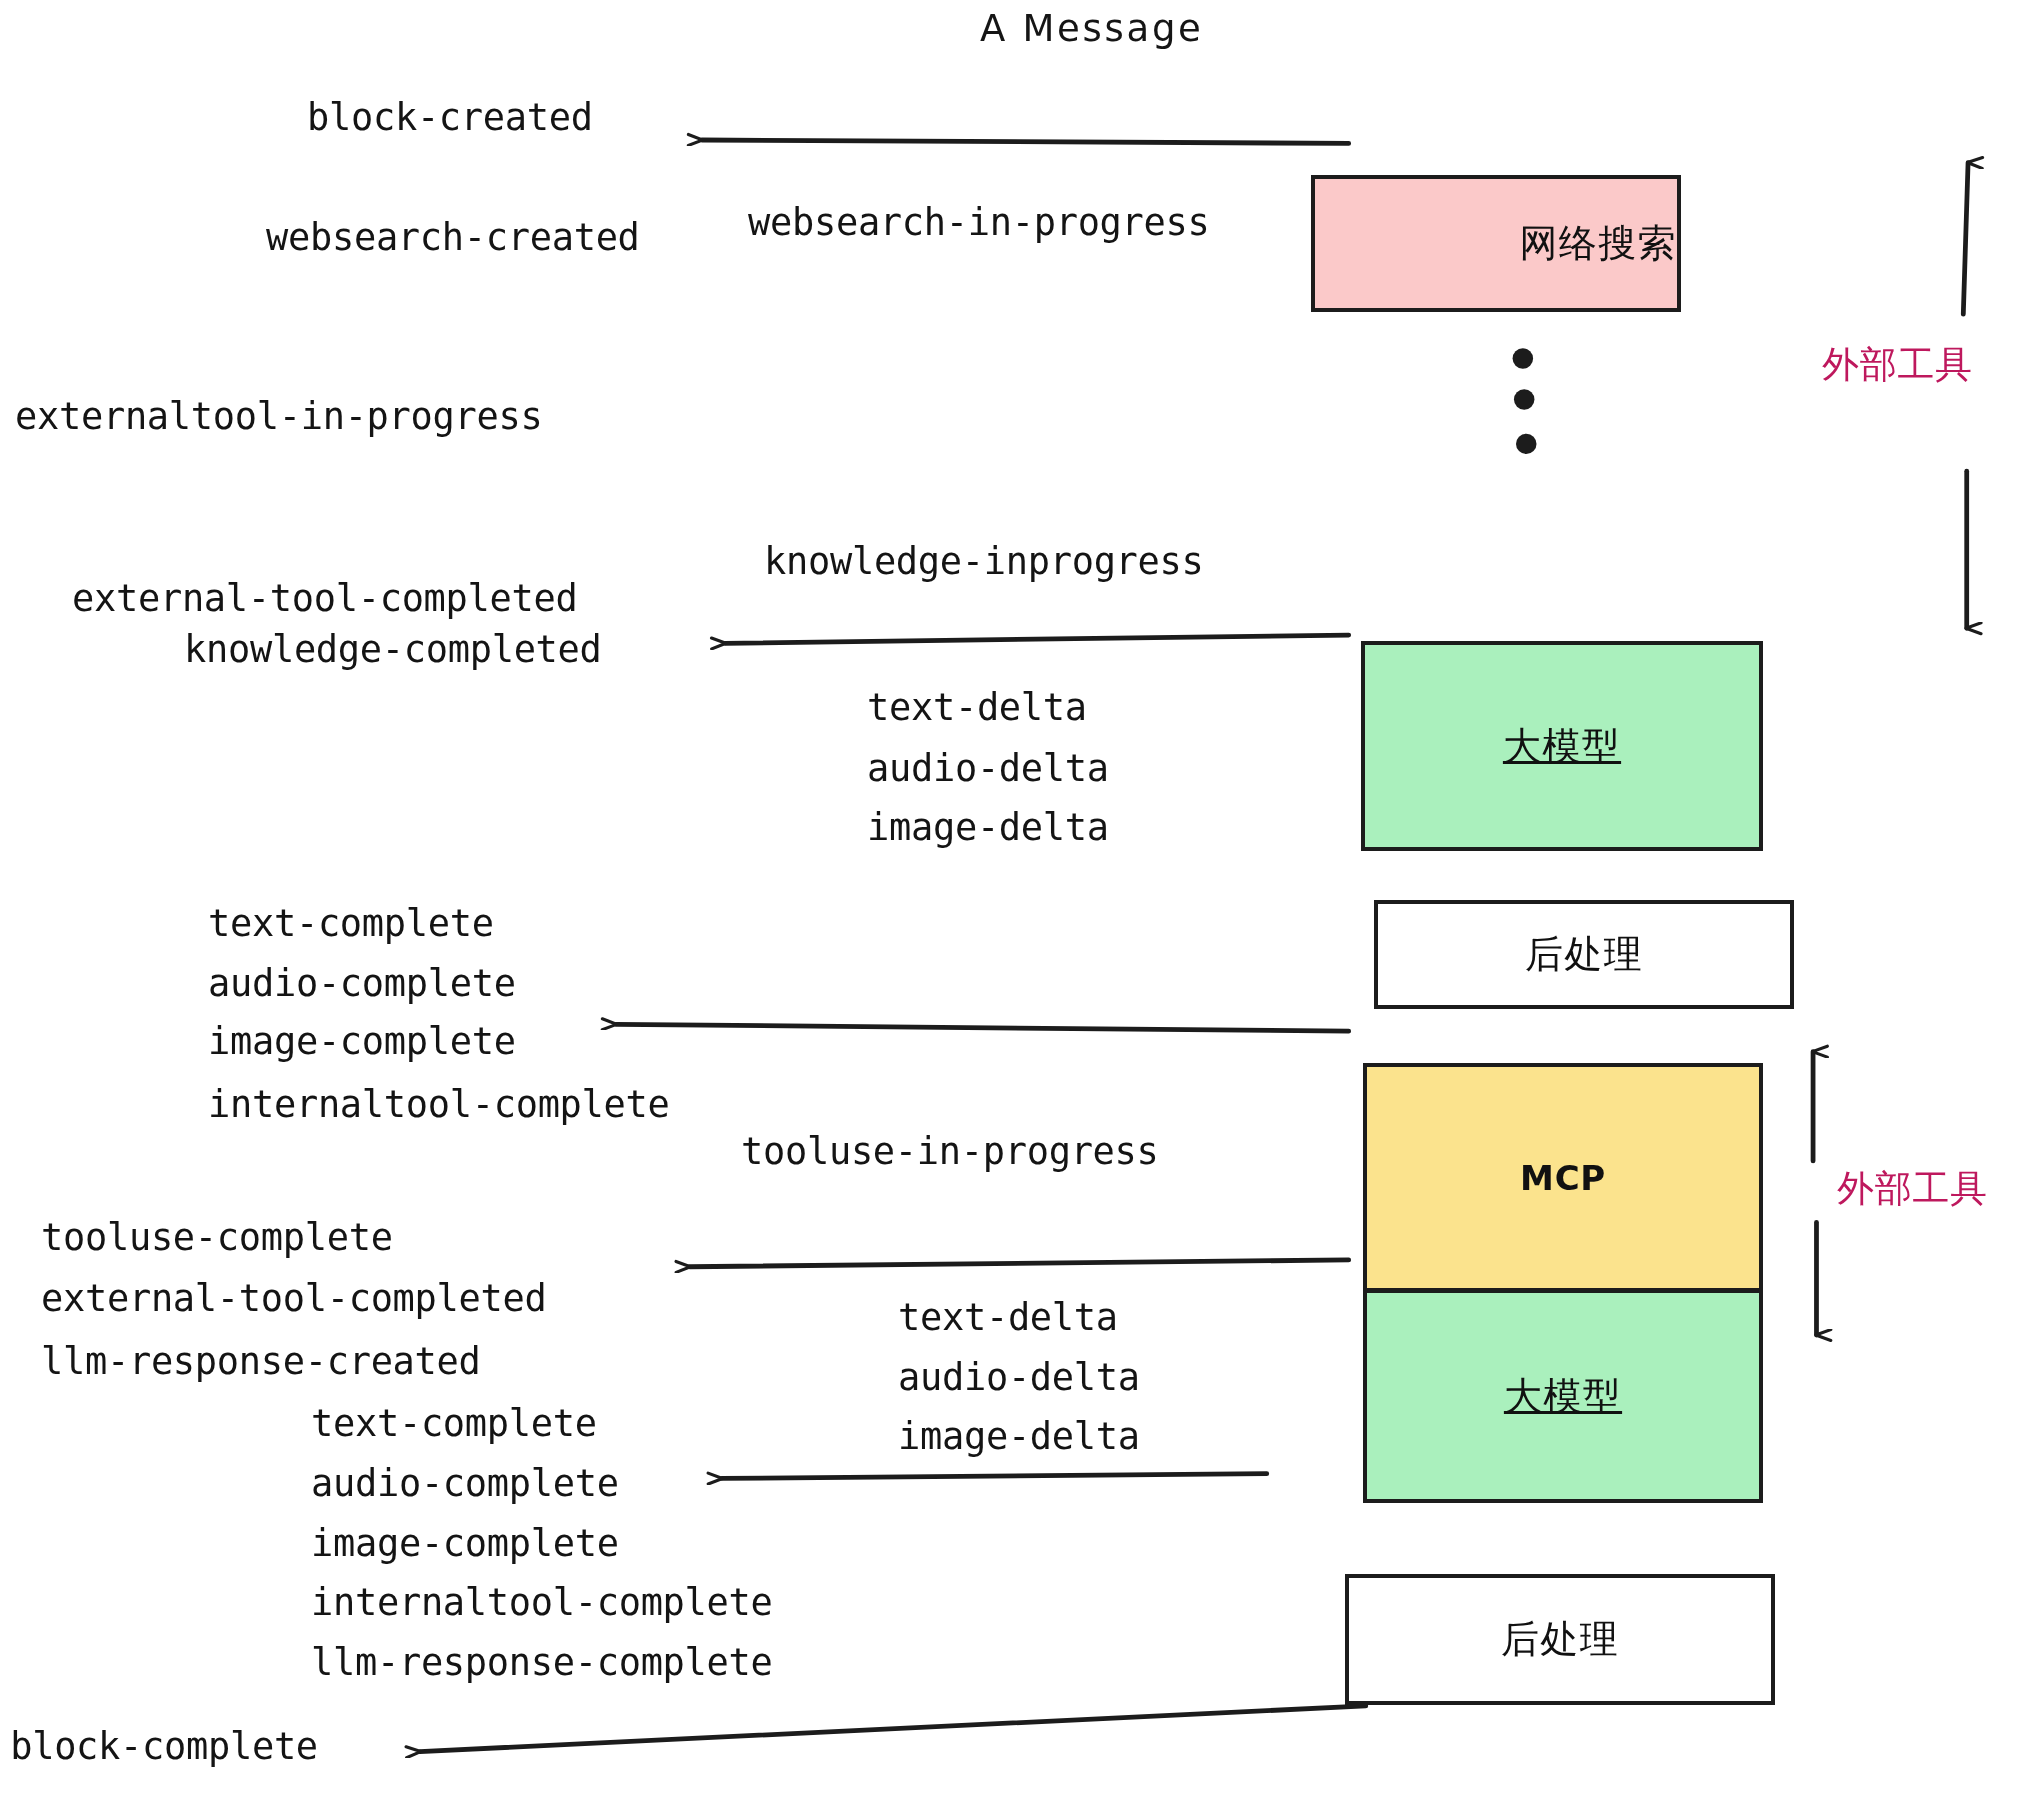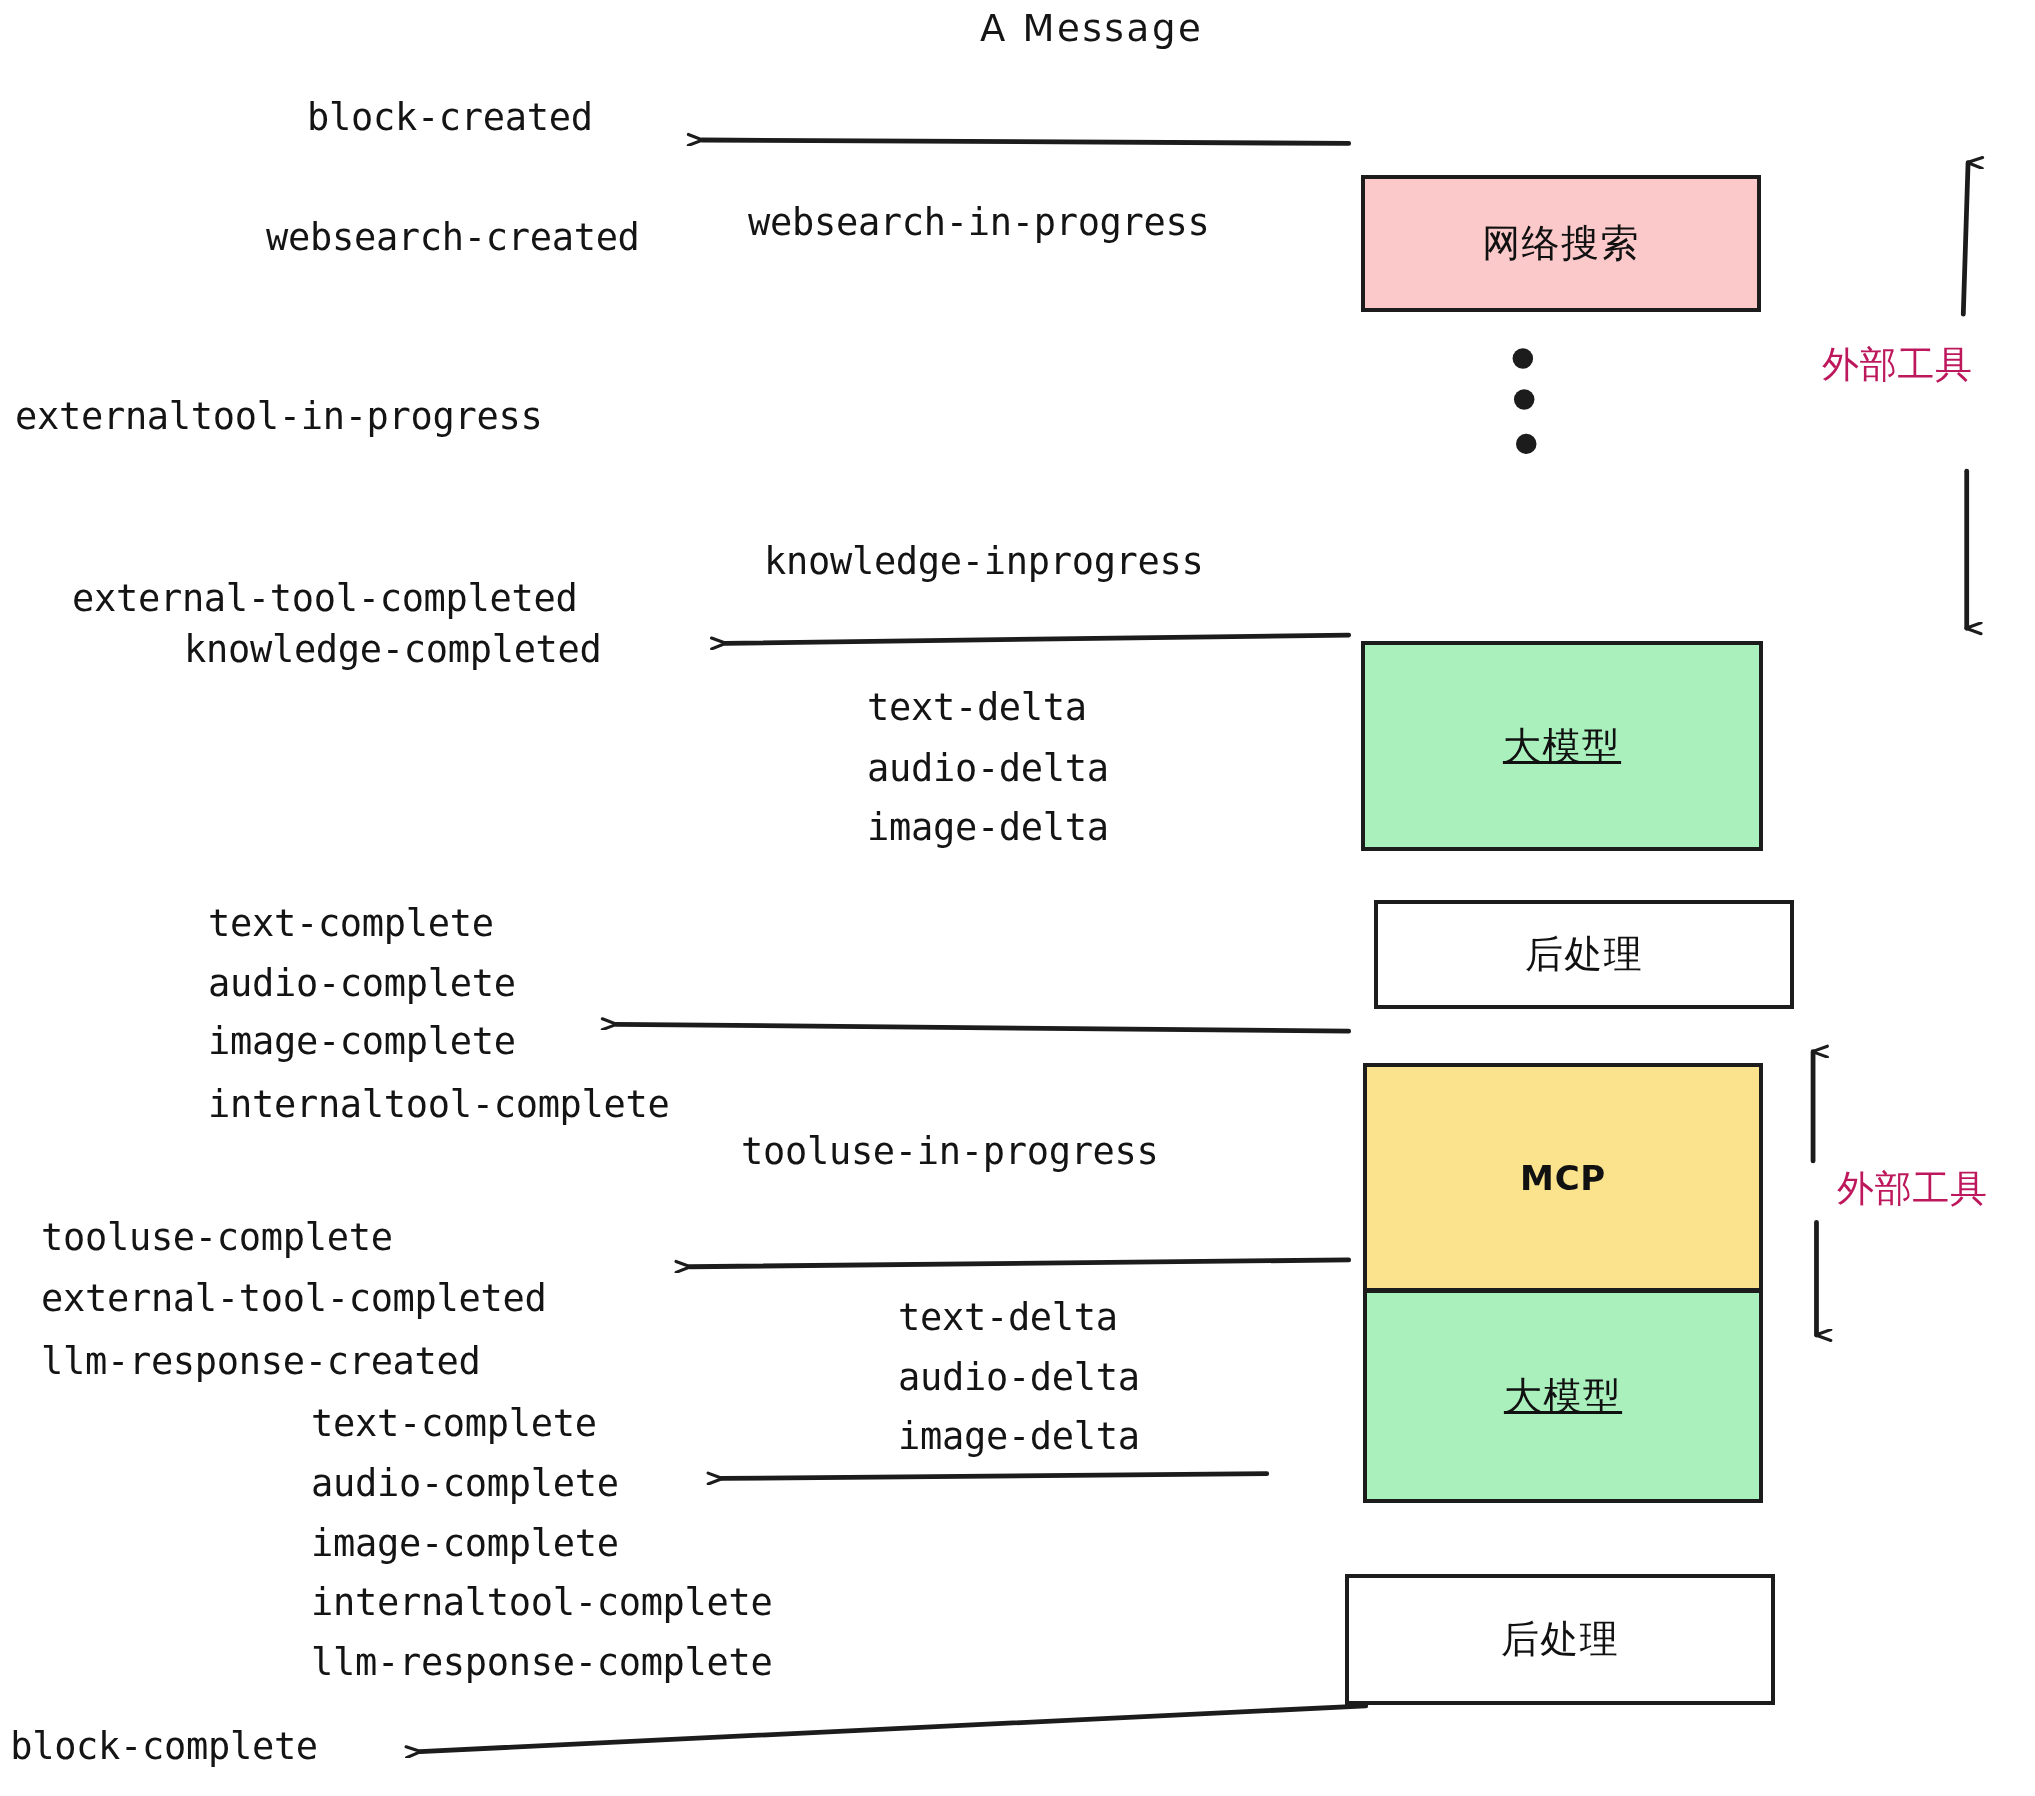--- a/index.html
+++ b/index.html
@@ -154,21 +154,21 @@
   <div class="evt" style="left:898px; top:1356px;">audio-delta</div>
   <div class="evt" style="left:898px; top:1415px;">image-delta</div>
 
   <div class="evt" style="left:311px; top:1402px;">text-complete</div>
   <div class="evt" style="left:311px; top:1462px;">audio-complete</div>
   <div class="evt" style="left:311px; top:1522px;">image-complete</div>
   <div class="evt" style="left:311px; top:1581px;">internaltool-complete</div>
   <div class="evt" style="left:311px; top:1641px;">llm-response-complete</div>
   <div class="evt" style="left:10.2px; top:1725px;">block-complete</div>
 
-  <div class="box pink" style="left:1361px; top:175px; width:400px; height:137px;">
+  <div class="box pink" style="left:1311px; top:175px; width:370px; height:137px;justify-content:flex-end;">
     <span class="box-label">网络搜索</span>
   </div>
 
 
   <div class="box green" style="left:1361px; top:641px; width:402px; height:210px;">
     <span class="box-label">大模型</span>
   </div>
 
   <div class="box white" style="left:1374px; top:900px; width:420px; height:109px;">
     <span class="box-label">后处理</span>

